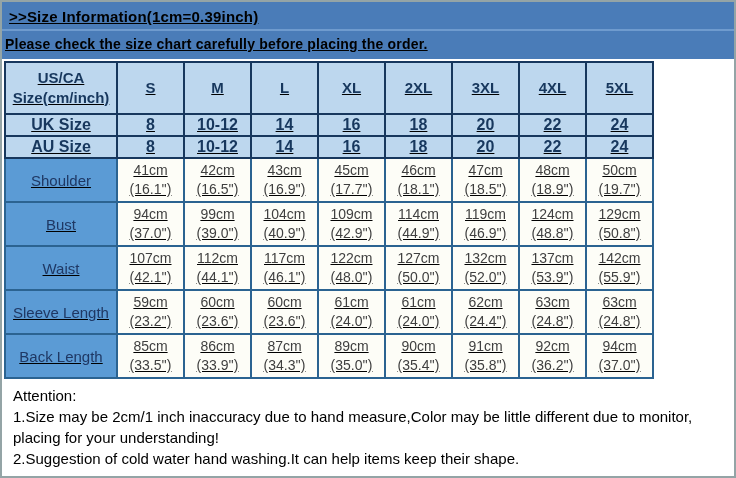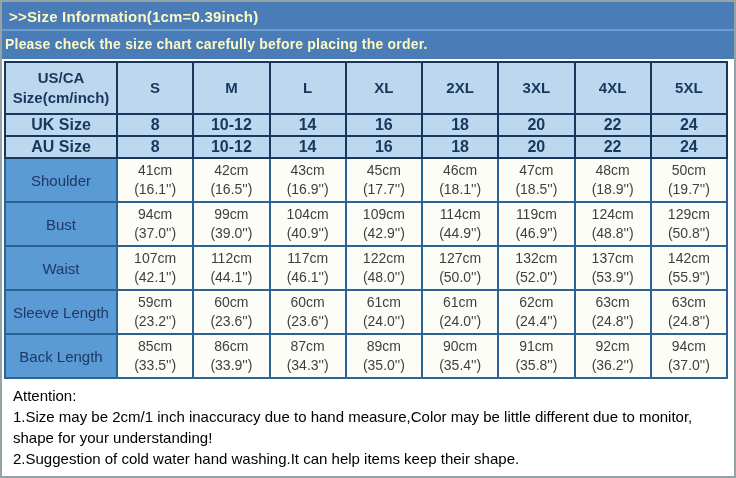--- a/index.html
+++ b/index.html
@@ -9,38 +9,39 @@
     overflow:hidden;
   }
   .frame {
     box-sizing:border-box;
     width:736px; height:478px;
     border:2px solid #94a4a6;
     background:#ffffff;
     overflow:hidden;
   }
   
-  .banner { background:var(--banner-bg, #4a7cb8); color:#fef9c3; }
+  .banner { background:var(--banner-bg, #4a7cb8); color:#000000;text-decoration:underline; }
   .banner-line1 {
     font-size:15px; font-weight:bold;
     padding:6px 0 4px 7px;
     letter-spacing:0.2px;
   }
   .banner-divider { height:2px; background:#6f9bce; }
   .banner-line2 {
     font-size:14px; font-weight:bold;
     padding:5px 0 7px 3px;
     letter-spacing:0.2px;
   }
   
   .table-wrap { padding:2px 2px 0 2px; }
   table.size-chart {
-    width:724px;
+    width:650px;
     border-collapse:collapse;
     table-layout:fixed;
+    text-decoration:underline;
   }
   .size-chart td {
     text-align:center; vertical-align:middle; padding:0;
     overflow:hidden;
   }
   tr.hdr td {
     background:var(--header-bg, #bdd7ee);
     border:2px solid var(--navy, #17375d);
     color:var(--navy, #17375d);
     font-weight:bold; font-size:15px;
@@ -304,17 +305,17 @@
               <div>(37.0'')</div>
             </td>
           </tr>
         </tbody>
     </table>
   </div>
 
   <div class="attention">
     <div class="att-line">Attention:</div>
     <div class="att-line">1.Size may be 2cm/1 inch inaccuracy due to hand measure,Color may be little different due to monitor,</div>
-    <div class="att-line">shape for your understanding!</div>
+    <div class="att-line">placing for your understanding!</div>
     <div class="att-line">2.Suggestion of cold water hand washing.It can help items keep their shape.</div>
   </div>
 
 </div>
 
 </body></html>

